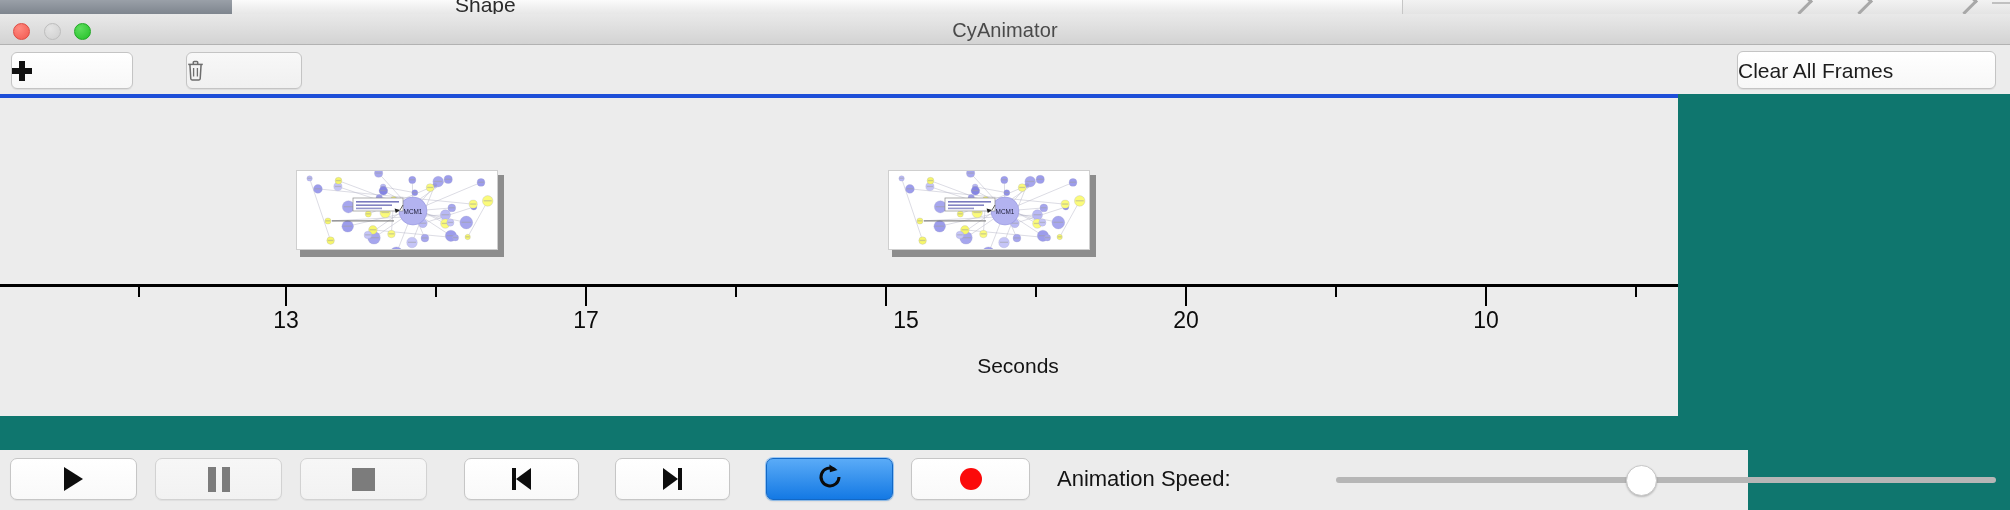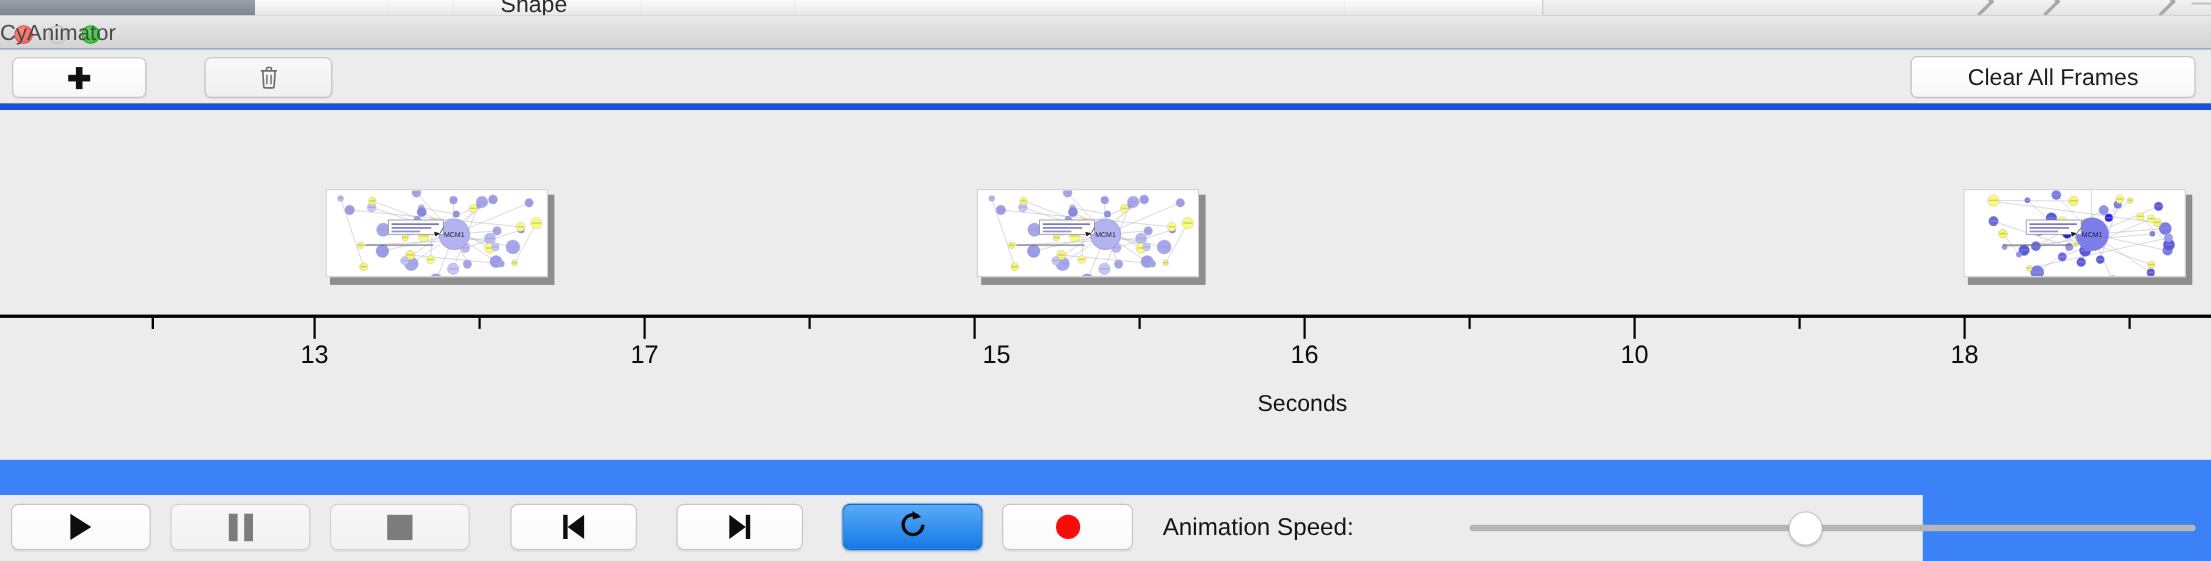--- a/index.html
+++ b/index.html
@@ -9,21 +9,21 @@
   }
   body {
     font-family: "Liberation Sans", sans-serif;
     -webkit-font-smoothing: antialiased;
   }
   #app {
     position: relative;
     width: 2010px;
     height: 510px;
     overflow: hidden;
-    background: #3b82f6;
+    background: #0f766e;
   }
 
   
   .bg-strip {
     position: absolute;
     left: 0; top: 0;
     width: 2010px; height: 14px;
     background: linear-gradient(#f2f2f2, #e4e4e4);
     border-bottom: 1px solid #b9b9b9;
     overflow: hidden;
@@ -69,21 +69,21 @@
     position: absolute;
     left: 0; top: 14px;
     width: 2010px; height: 30px;
     background: linear-gradient(#e9e9e9, #d3d3d3);
     border-bottom: 1px solid #b2b2b2;
   }
   .title-text {
     position: absolute;
     left: 0; right: 0;
     top: 6px;
-    text-align: left;
+    text-align: center;
     font-size: 20px;
     color: #4a4a4a;
     line-height: 1;
     letter-spacing: 0.1px;
   }
   .traffic {
     position: absolute;
     top: 9px;
     width: 15px; height: 15px;
     border-radius: 50%;
@@ -101,21 +101,20 @@
   }
   .btn {
     position: absolute;
     box-sizing: border-box;
     border: 1px solid #c4c4c4;
     border-radius: 6px;
     background: linear-gradient(#ffffff, #f7f7f7);
     box-shadow: 0 1px 1px rgba(0,0,0,0.07);
     display: flex;
     align-items: center;
-    justify-content: center;
     cursor: default;
   }
   .btn.flat {
     background: linear-gradient(#f8f8f8, #f0f0f0);
   }
   .btn-add    { left: 11px;  top: 7px;  width: 122px; height: 37px; }
   .btn-delete { left: 186px; top: 7px;  width: 116px; height: 37px; }
   .btn-clear  { left: 1737px;top: 6px;  width: 259px; height: 38px; }
   .btn-clear-label {
     font-size: 21px;
@@ -135,23 +134,23 @@
   }
   .plus-icon::before { left: 0; top: 7px; width: 20px; height: 6px; }
   .plus-icon::after  { left: 7px; top: 0; width: 6px;  height: 20px; }
 
   .trash-icon { width: 17px; height: 21px; position: relative; }
 
   
   .timeline-panel {
     position: absolute;
     left: 0; top: 94px;
-    width: 2010px; height: 318px;
+    width: 1678px; height: 318px;
     background: #ececec;
-    border-top: 6px solid #1d4ed8;
+    border-top: 4px solid #1d4ed8;
     overflow: hidden;
   }
   .frames-area {
     position: absolute;
     left: 0; top: 0;
     width: 2010px; height: 186px;
   }
 
   
   .frame {
@@ -769,21 +768,21 @@
         <div class="tick major" style="left: 285px;"></div>
         <div class="tick-label" style="left: 286px;">13</div>
         <div class="tick minor" style="left: 435px;"></div>
         <div class="tick major" style="left: 585px;"></div>
         <div class="tick-label" style="left: 586px;">17</div>
         <div class="tick minor" style="left: 735px;"></div>
         <div class="tick major" style="left: 885px;"></div>
         <div class="tick-label" style="left: 906px;">15</div>
         <div class="tick minor" style="left: 1035px;"></div>
         <div class="tick major" style="left: 1185px;"></div>
-        <div class="tick-label" style="left: 1186px;">16</div>
+        <div class="tick-label" style="left: 1186px;">20</div>
         <div class="tick minor" style="left: 1335px;"></div>
         <div class="tick major" style="left: 1485px;"></div>
         <div class="tick-label" style="left: 1486px;">10</div>
         <div class="tick minor" style="left: 1635px;"></div>
         <div class="tick major" style="left: 1785px;"></div>
         <div class="tick-label" style="left: 1786px;">18</div>
         <div class="tick minor" style="left: 1935px;"></div>
         <div class="tick minor" style="left: 138px;"></div>
       </div>
 

